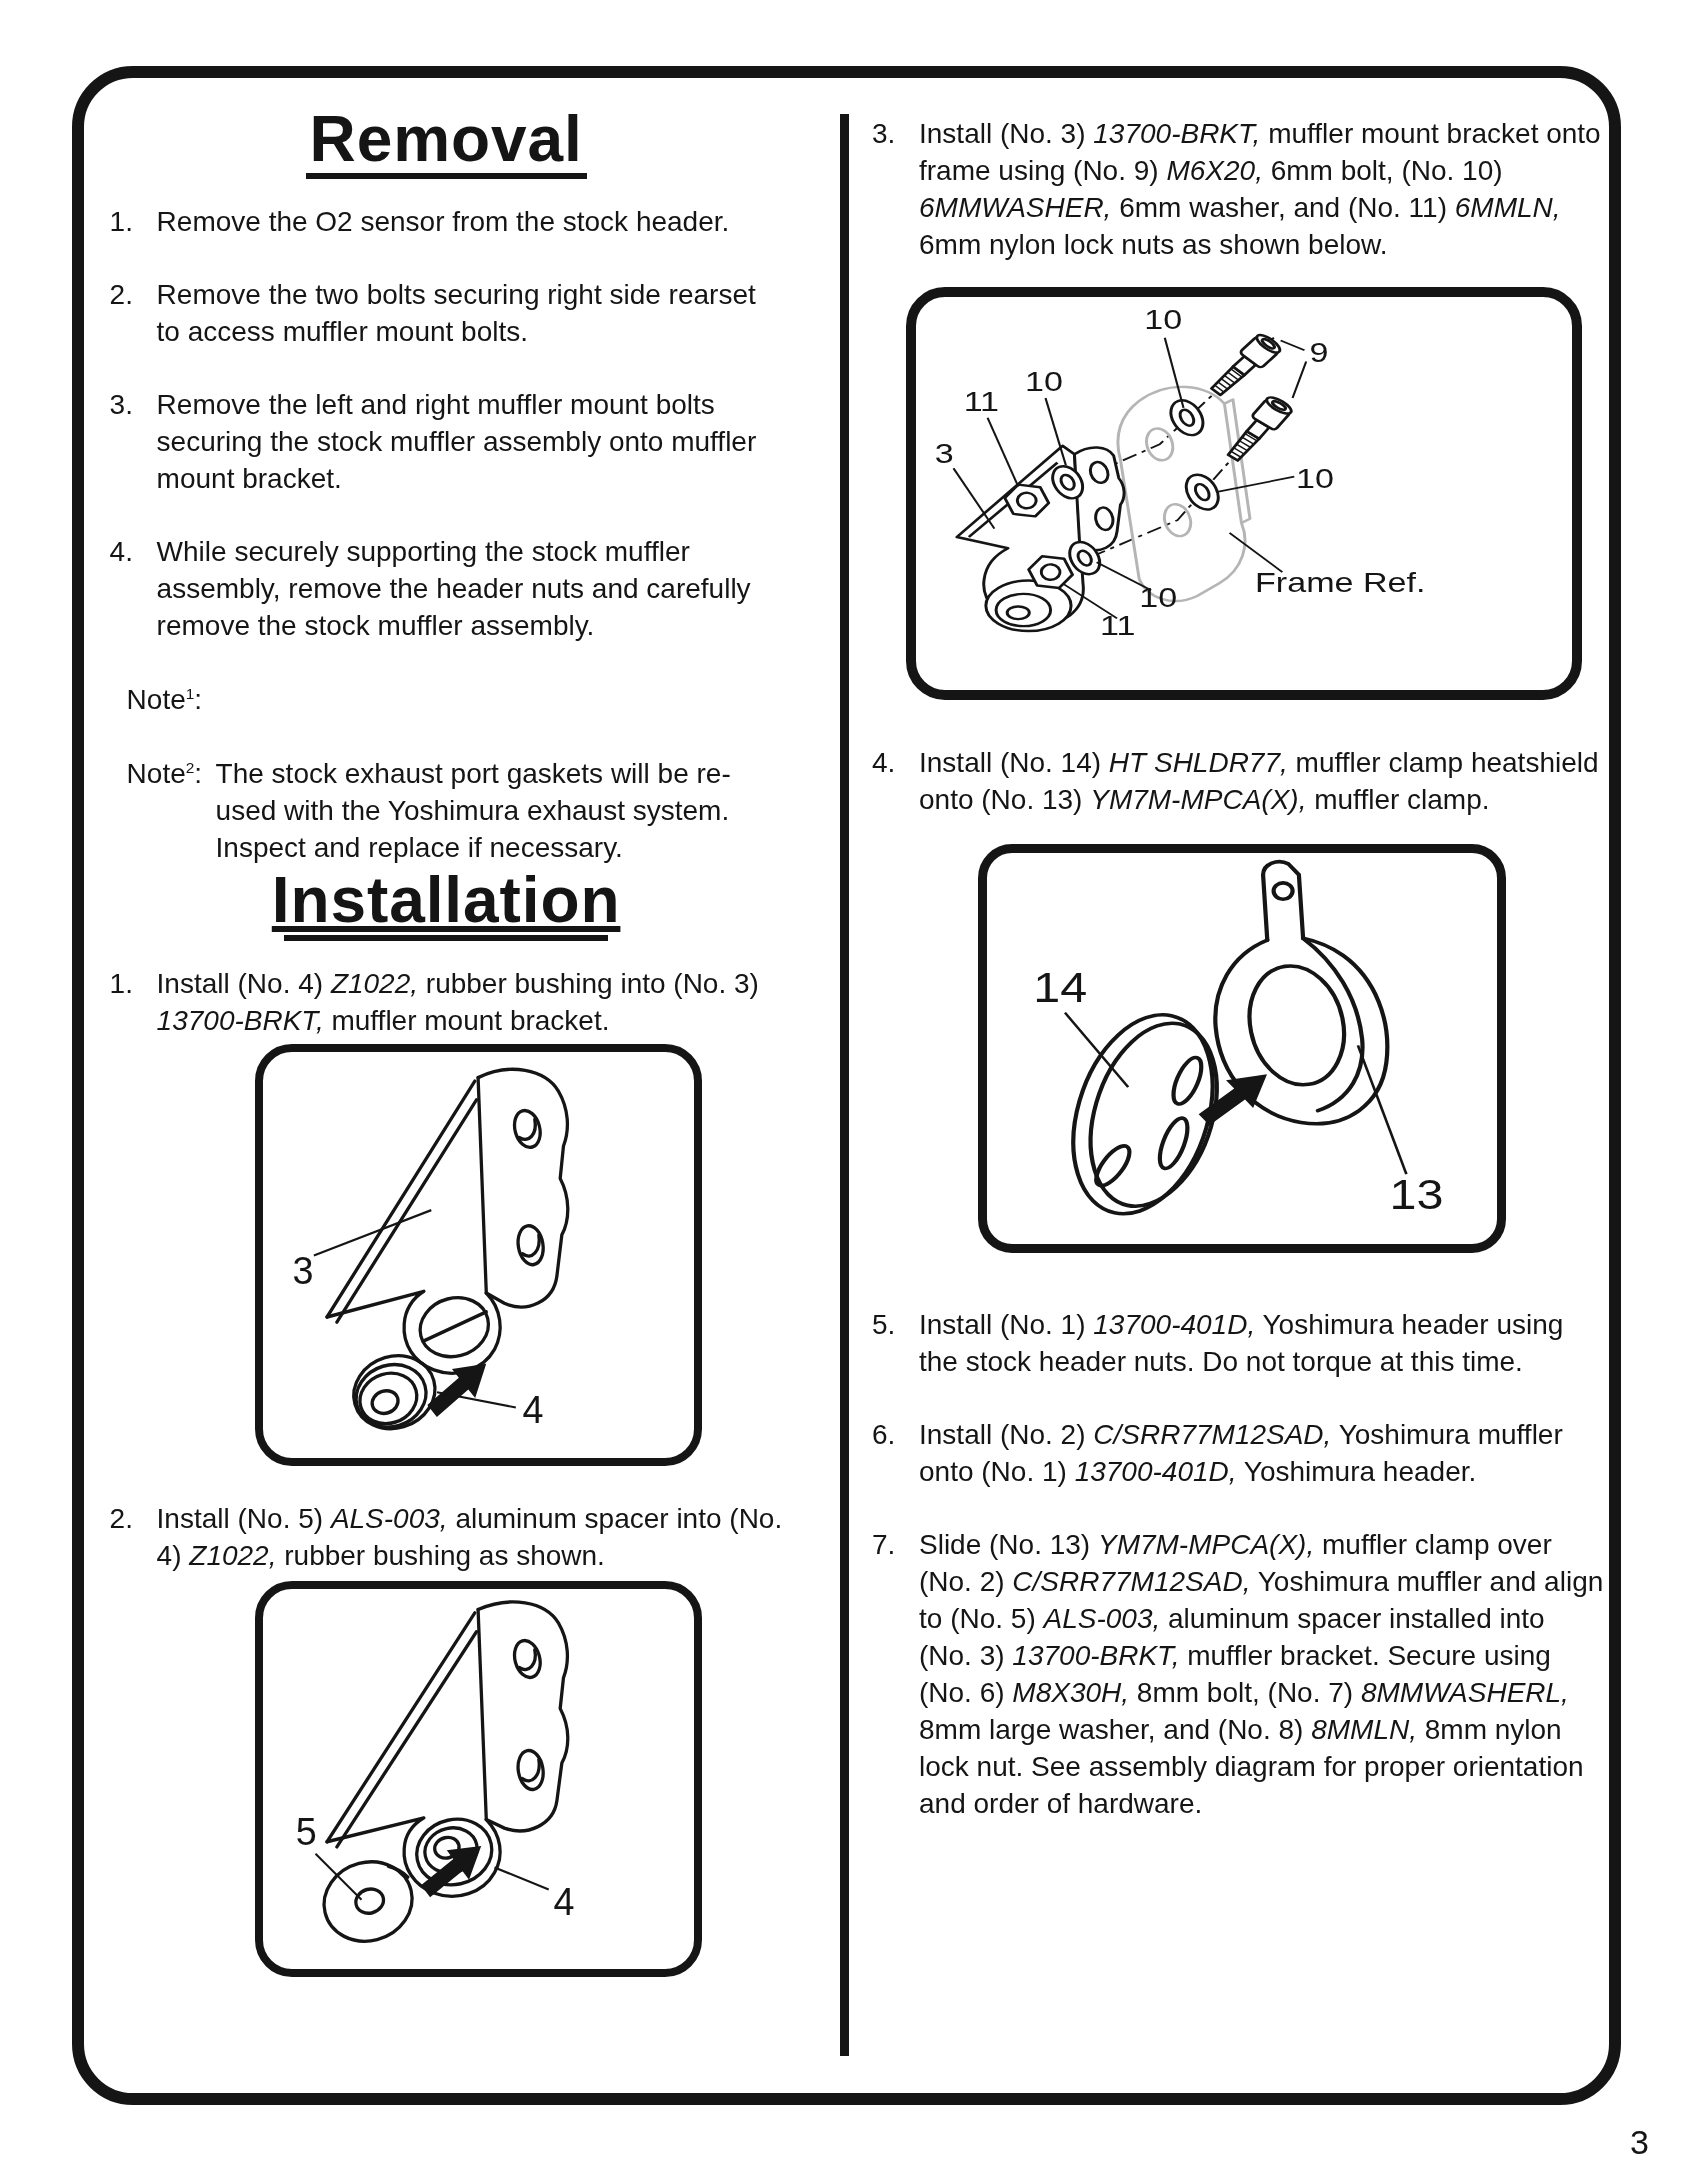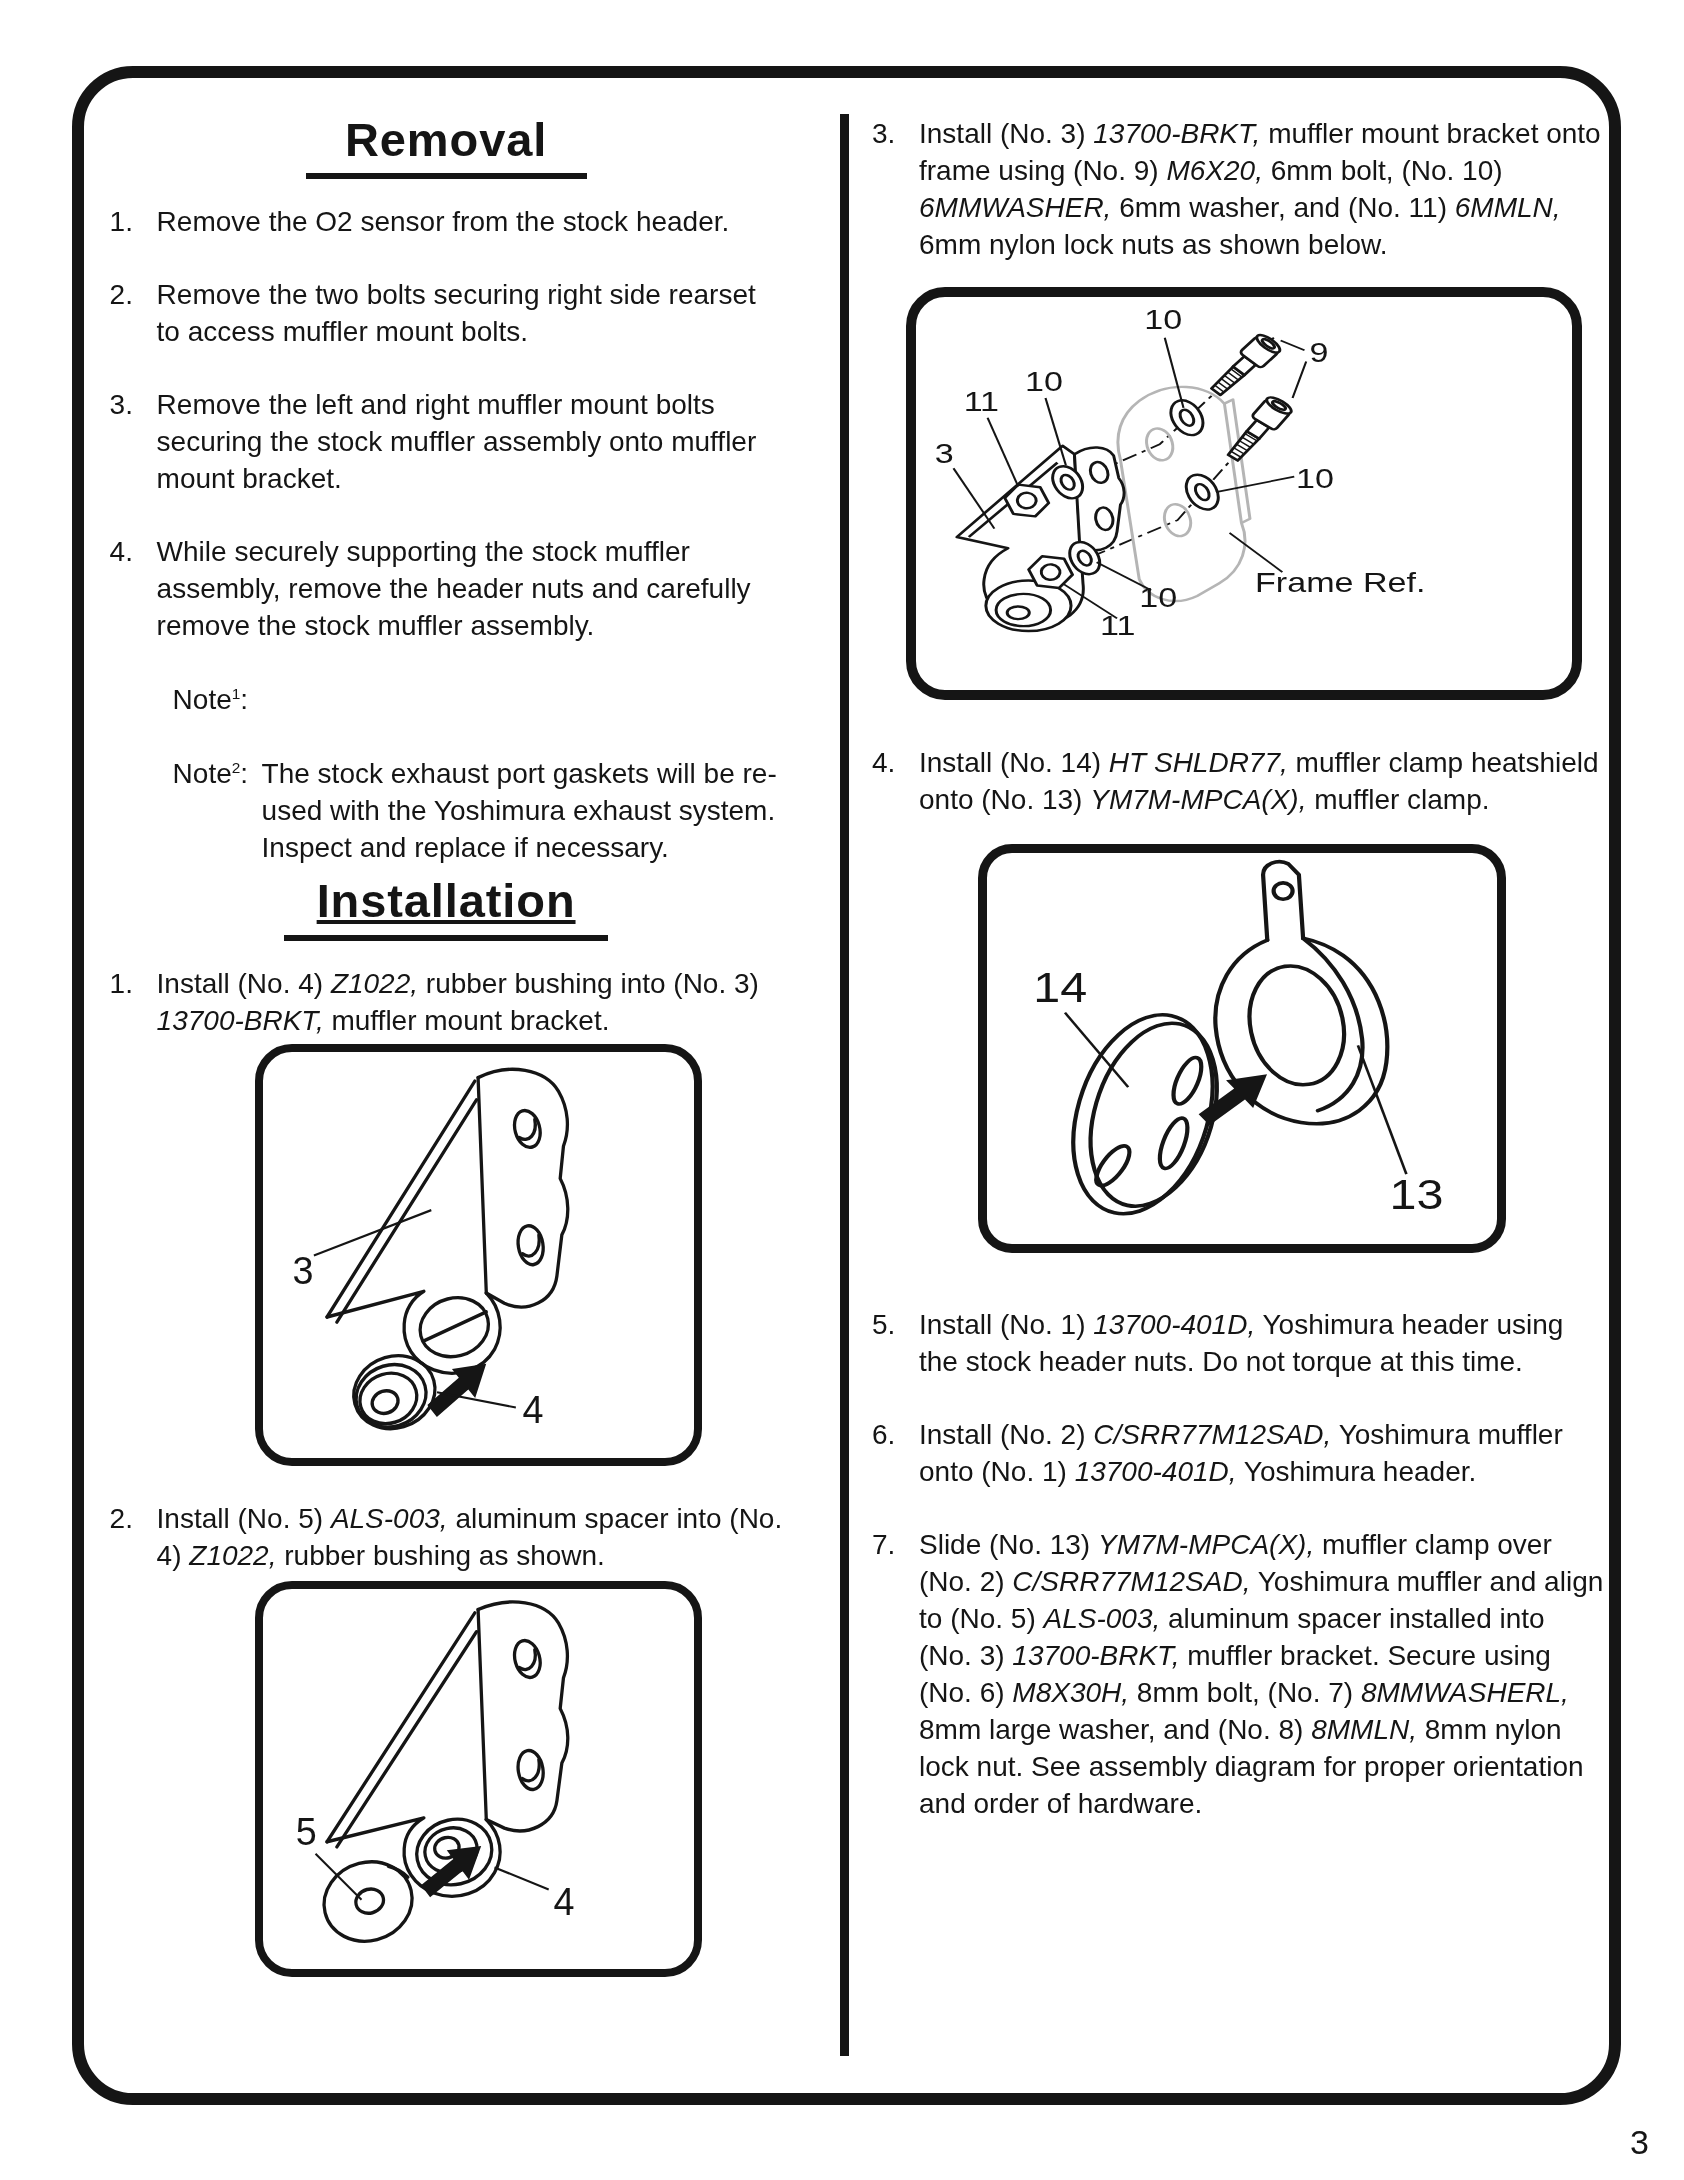--- a/index.html
+++ b/index.html
@@ -5,30 +5,30 @@
   html,body{margin:0;padding:0;background:#e8e8e8;}
   .page{position:relative;width:1685px;height:2181px;background:#ffffff;
         font-family:"Liberation Sans",sans-serif;color:#151515;overflow:hidden;}
   .border-box{position:absolute;left:72px;top:66px;width:1549px;height:2039px;
         border:12.8px solid #151515;border-radius:61px;box-sizing:border-box;}
   .divider{position:absolute;left:756px;top:36px;width:8.5px;height:1942px;background:#151515;}
   .col{position:absolute;top:0;padding-top:37px;}
   .col-left{left:25.6px;width:673px;}
   .col-right{left:788px;width:733px;}
   .heading{text-align:center;}
-  .heading-text{font-size:47px;font-weight:bold;line-height:49px;letter-spacing:0.9px;}
+  .heading-text{font-size:64px;font-weight:bold;line-height:49px;letter-spacing:0.9px;}
   .rule{height:6px;background:#151515;margin:9.4px auto 0 auto;}
   .rule-removal{width:281px;}
   .rule-install{width:324px;}
   .body-txt{font-size:28px;line-height:37px;}
   .step{display:flex;}
   .step .num{width:47px;flex:none;}
   .step .txt{flex:1;}
   .note{display:flex;margin-left:17px;}
-  .note .nlabel{width:89px;flex:none;margin-left:46px;}
+  .note .nlabel{width:89px;flex:none;}
   .note .txt{flex:1;}
   sup{font-size:0.55em;vertical-align:super;line-height:0;}
   em.pn{}
   .diagram{position:relative;box-sizing:border-box;background:#fff;}
   .d1{margin:5.1px 0 0 145px;width:447px;height:422px;border:8.5px solid #151515;border-radius:37px;}
   .d2{margin:6.8px 0 0 145px;width:447px;height:396px;border:8.5px solid #151515;border-radius:37px;}
   .d3{margin:24px 0 0 34px;width:676px;height:413px;border:10.2px solid #151515;border-radius:39px;}
   .d4{margin:25.6px 0 0 106px;width:528px;height:409px;border:9.4px solid #151515;border-radius:34px;}
   .diagram svg{position:absolute;left:0;top:0;width:100%;height:100%;}
   .page-num{position:absolute;right:36px;bottom:19px;font-size:34px;}

